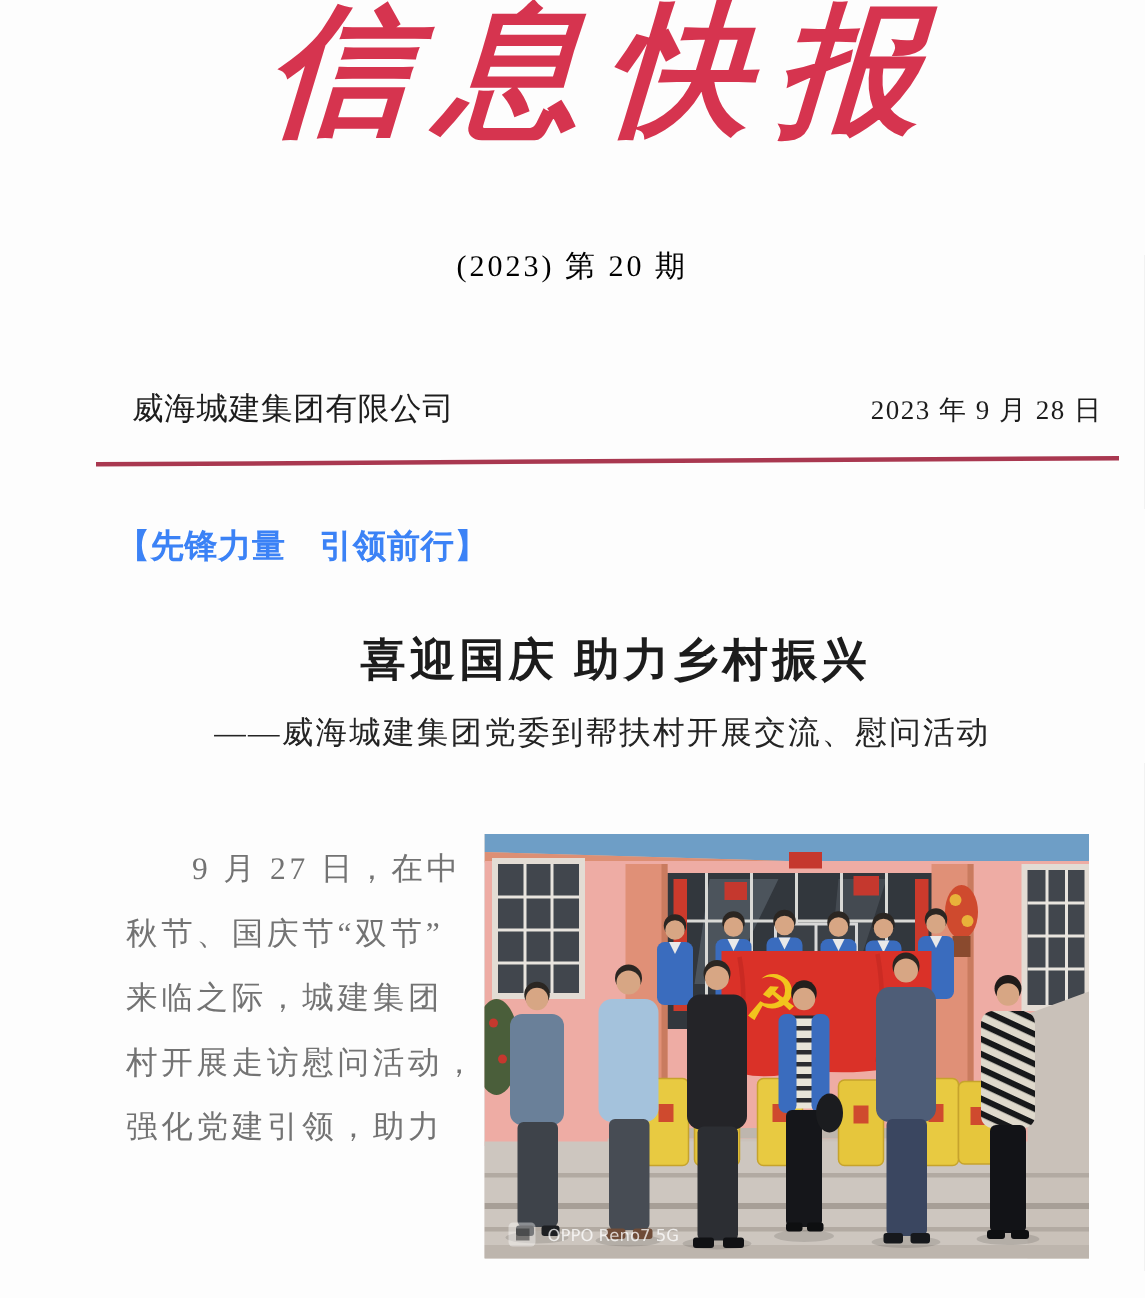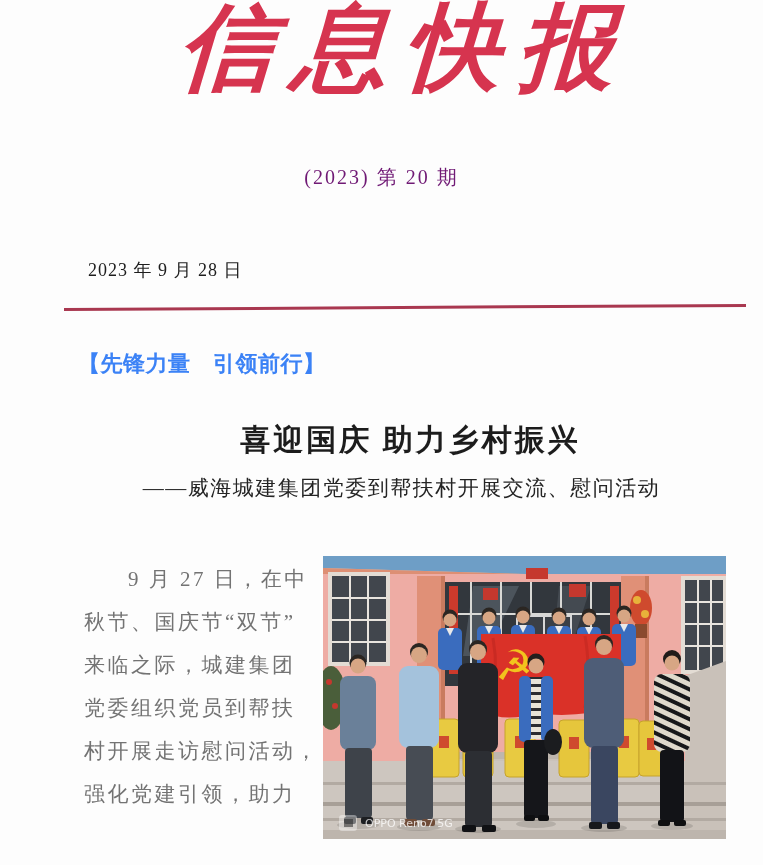--- a/index.html
+++ b/index.html
@@ -20,21 +20,21 @@
     font-weight:700;font-style:italic;
     font-size:95px;line-height:1.2;
     letter-spacing:18px;
     color:#d6344f;
     transform:skewX(-3deg);
     white-space:nowrap;
   }
   .issue-line{
     position:absolute;top:164px;left:0;right:0;
     text-align:center;
-    font-size:20px;letter-spacing:2px;color:#701a75;
+    font-size:20px;letter-spacing:2px;color:#000000;
   }
   
   .info-bar{
     position:absolute;top:258px;left:88px;right:28px;
     display:flex;justify-content:space-between;align-items:baseline;
   }
   .company-name{
     font-family:"Liberation Sans","DejaVu Sans",sans-serif;
     font-size:21px;letter-spacing:0.5px;color:#1d1d1d;
   }
@@ -81,36 +81,36 @@
 </head>
 <body>
 
 <div class="page">
 
   <div class="masthead-title">信息快报</div>
 
   <div class="issue-line">(2023) 第 20 期</div>
 
   <div class="info-bar">
+    <span class="company-name">威海城建集团有限公司</span>
     <span class="issue-date">2023 年 9 月 28 日</span>
   </div>
 
   <div class="red-rule"></div>
 
   <div class="section-label">【先锋力量　引领前行】</div>
 
   <div class="headline">喜迎国庆 助力乡村振兴</div>
 
   <div class="subtitle">——威海城建集团党委到帮扶村开展交流、慰问活动</div>
 
   <div class="body-col">
     <div class="body-line first">9 月 27 日，在中</div>
     <div class="body-line">秋节、国庆节“双节”</div>
     <div class="body-line">来临之际，城建集团</div>
-    <div class="body-line">党委组织党员到帮扶</div>
     <div class="body-line">村开展走访慰问活动，</div>
     <div class="body-line">强化党建引领，助力</div>
   </div>
 
   <div class="photo">
     <svg width="403" height="283" viewBox="0 0 403 283" xmlns="http://www.w3.org/2000/svg">
       <defs>
         <pattern id="zebra" patternUnits="userSpaceOnUse" width="9" height="9" patternTransform="rotate(25)">
           <rect width="9" height="9" fill="#dfd9cc"></rect>
           <rect width="9" height="4" fill="#17181a"></rect>

